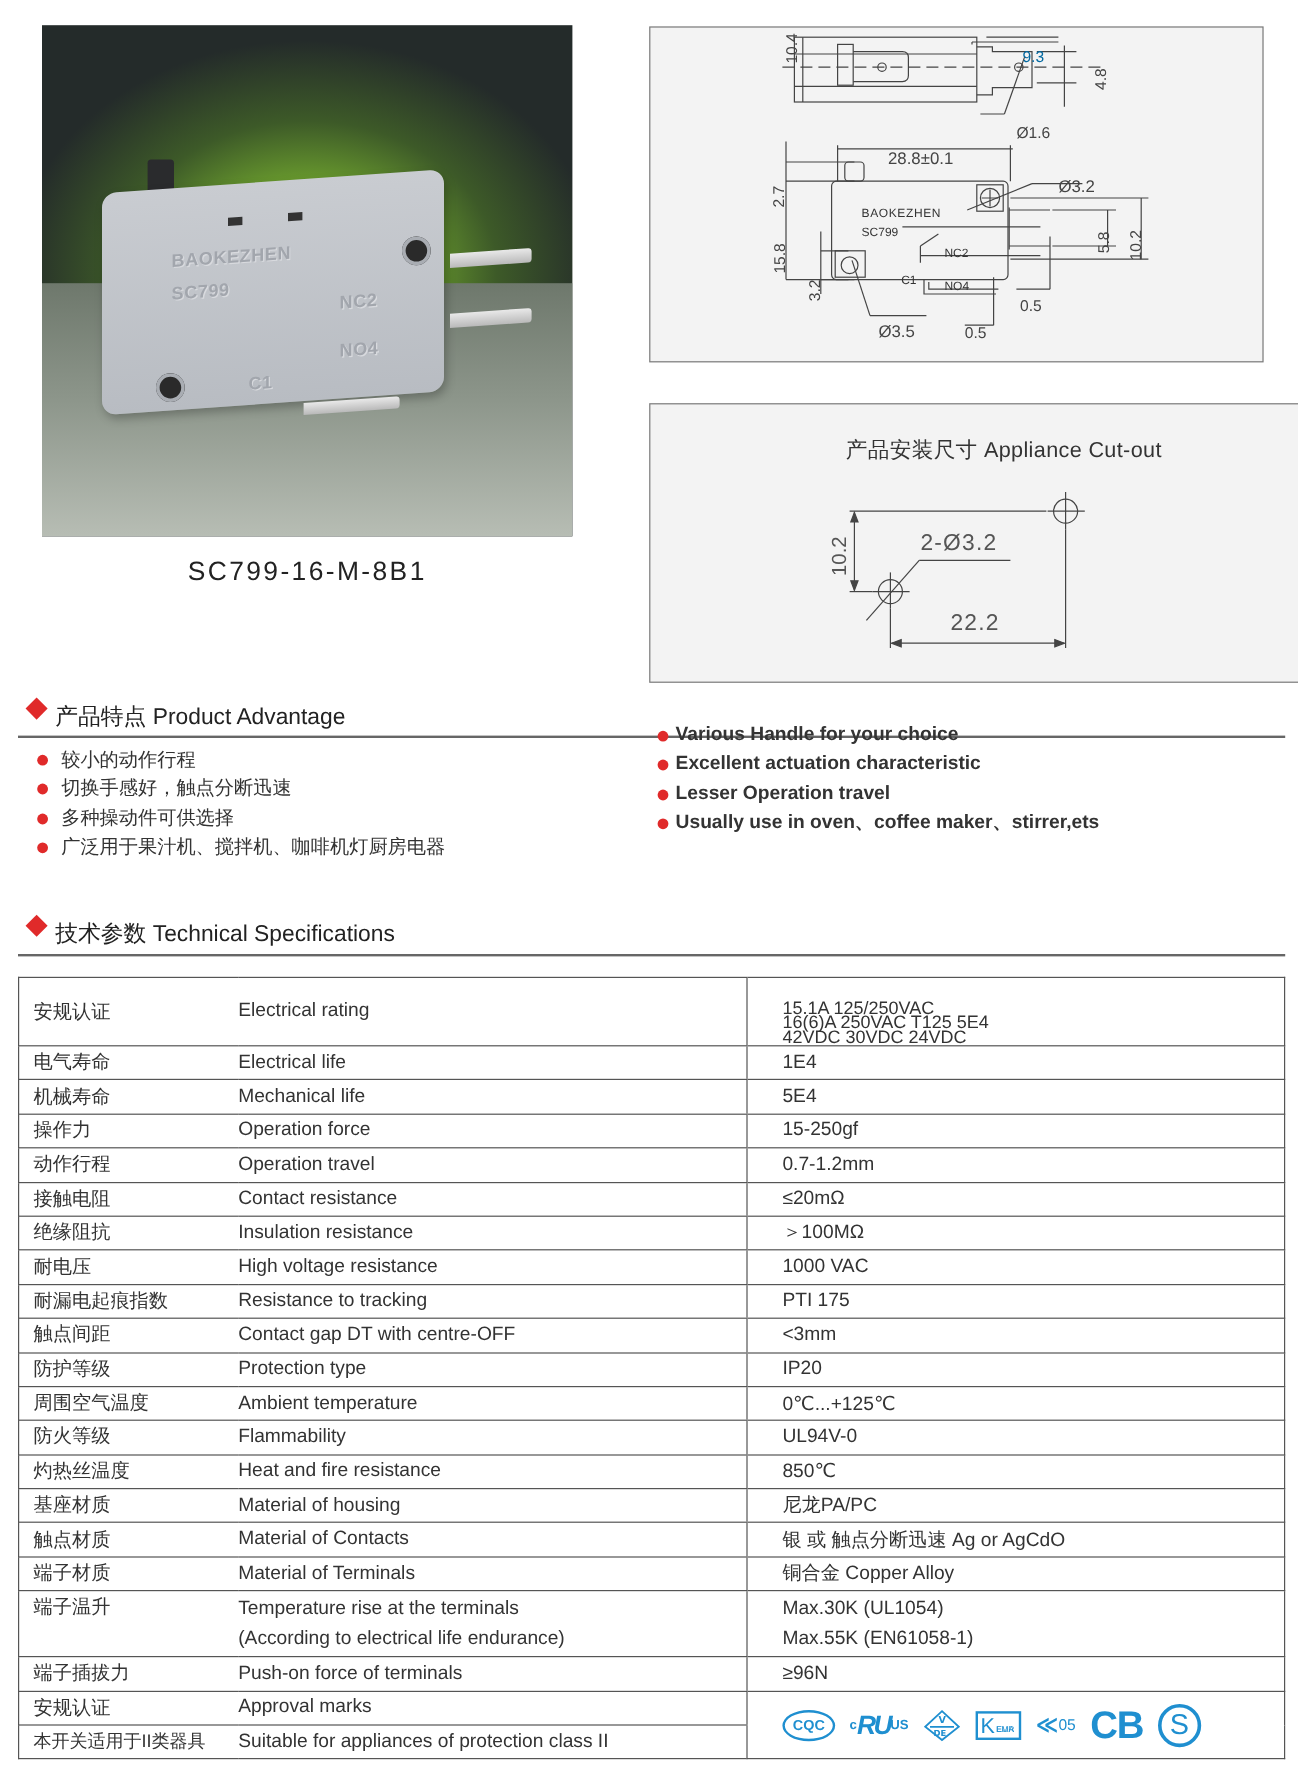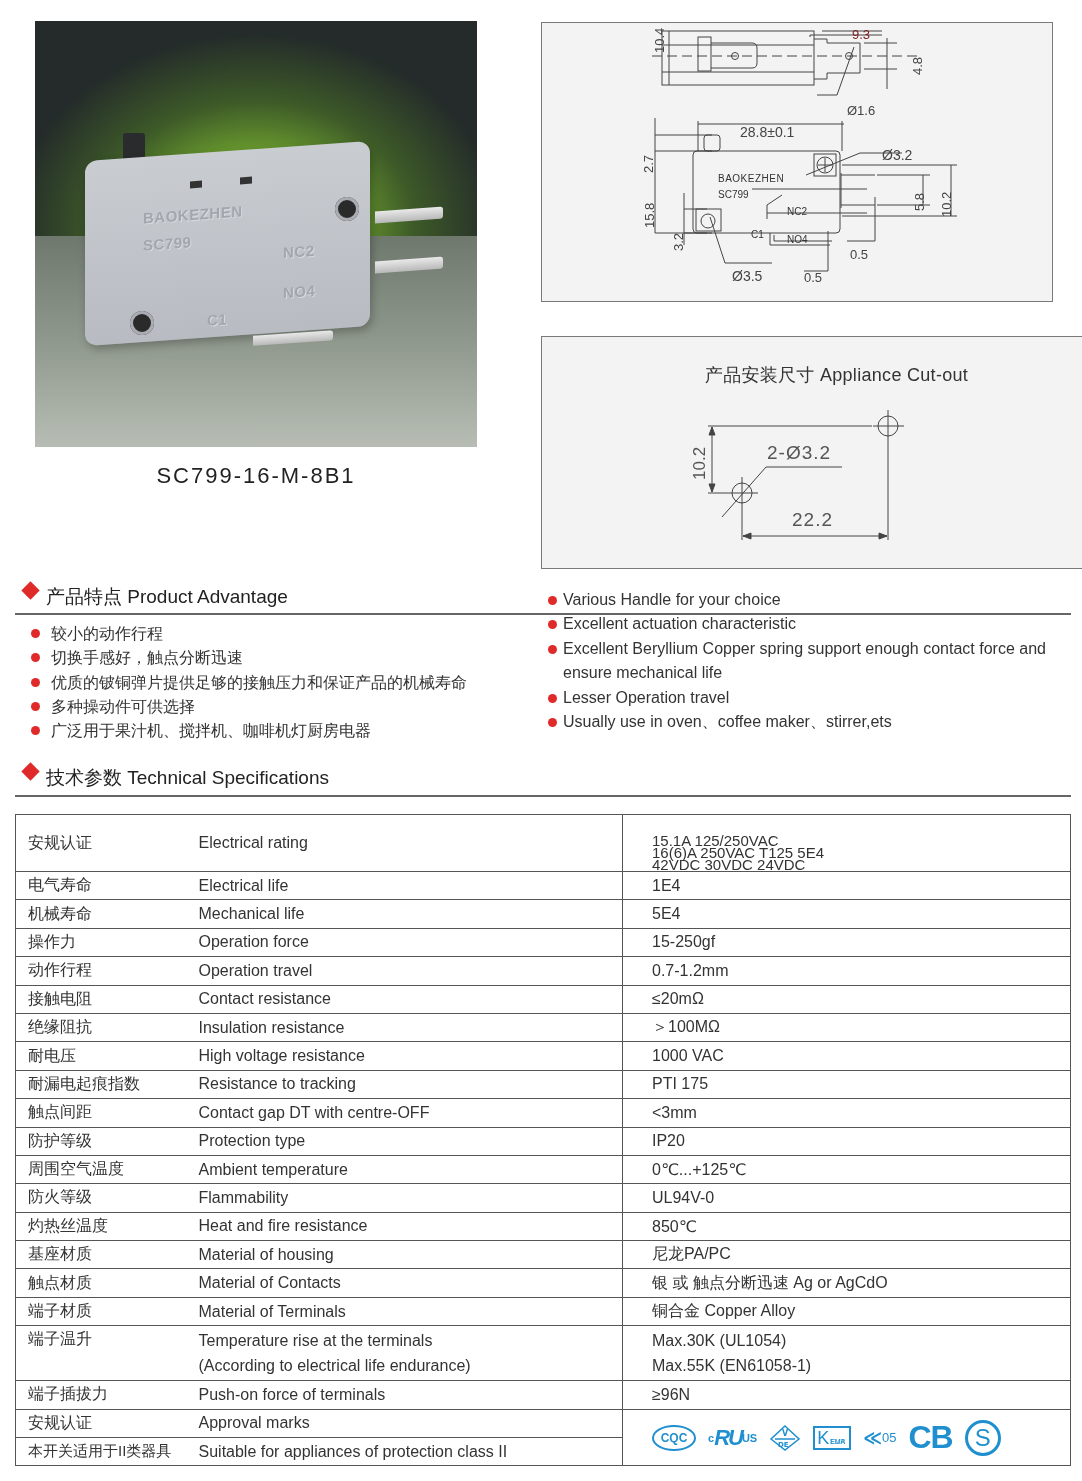--- a/index.html
+++ b/index.html
@@ -33,21 +33,21 @@
   .section-header .diamond { width: 13px; height: 13px; background: #e02a2a; transform: rotate(45deg); margin: 0 9px 0 4px; }
   .rule { position: absolute; left: 15px; width: 1056px; height: 2px; background: #666; }
 
   
   .adv-list { position: absolute; list-style: none; font-size: 16px; color: #333; }
   .adv-list li { position: relative; padding-left: 20px; }
   .adv-list li .dot { position: absolute; left: 2px; width: 9px; height: 9px; border-radius: 50%; background: #e02a2a; }
   .adv-cn { left: 28px; top: 622px; }
   .adv-cn li { height: 24.3px; line-height: 24px; padding-left: 23px; }
   .adv-cn li .dot { top: 7px; left: 3px; }
-  .adv-en { left: 546px; top: 588px; width: 530px; }
+  .adv-en { left: 546px; top: 601px; width: 530px; font-weight: bold; }
   .adv-en li { line-height: 24.4px; padding-left: 17px; }
   .adv-en li .dot { top: 8px; left: 2px; width: 9px; height: 9px; }
 
   
   .spec-table { position: absolute; left: 15px; top: 814px; width: 1056px; border-collapse: collapse; font-size: 16px; color: #333; }
   .spec-table td { border-top: 1px solid #555; border-bottom: 1px solid #555; padding: 0; vertical-align: middle; }
   .spec-table td.cn { width: 183px; padding-left: 12px; border-left: 1px solid #555; }
   .spec-table td.en { width: 424px; }
   .spec-table td.val { border-left: 1px solid #555; border-right: 1px solid #555; padding-left: 29px; }
   .spec-table tr { height: 28.4px; }
@@ -148,21 +148,21 @@
     <line x1="409" y1="142" x2="409" y2="193"></line>
     <line x1="335" y1="152" x2="388" y2="152"></line>
       <line x1="335" y1="182" x2="388" y2="182"></line>
     <line x1="381" y1="152" x2="381" y2="182"></line>
     <line x1="333" y1="174" x2="333" y2="218"></line>
       <line x1="305" y1="218" x2="333" y2="218"></line>
     <line x1="286" y1="208" x2="286" y2="248"></line>
       <line x1="262" y1="248" x2="286" y2="248"></line>
   </svg>
 
-  <div style="position:absolute;left:310px;top:4px;font-size:13px;color:#7f1d1d;">9.3</div>
+  <div style="position:absolute;left:310px;top:17px;font-size:13px;color:#0369a1;">9.3</div>
   <div style="position:absolute;left:110px;top:30px;font-size:13px;color:#444;transform:rotate(-90deg);transform-origin:left top;">10.4</div>
   <div style="position:absolute;left:368px;top:52px;font-size:13px;color:#444;transform:rotate(-90deg);transform-origin:left top;">4.8</div>
   <div style="position:absolute;left:305px;top:80px;font-size:13px;color:#444;">Ø1.6</div>
   <div style="position:absolute;left:198px;top:101px;font-size:14px;color:#444;">28.8±0.1</div>
   <div style="position:absolute;left:99px;top:150px;font-size:13px;color:#444;transform:rotate(-90deg);transform-origin:left top;">2.7</div>
   <div style="position:absolute;left:100px;top:205px;font-size:13px;color:#444;transform:rotate(-90deg);transform-origin:left top;">15.8</div>
   <div style="position:absolute;left:129px;top:228px;font-size:13px;color:#444;transform:rotate(-90deg);transform-origin:left top;">3.2</div>
   <div style="position:absolute;left:340px;top:124px;font-size:14px;color:#444;">Ø3.2</div>
   <div style="position:absolute;left:190px;top:245px;font-size:14px;color:#444;">Ø3.5</div>
   <div style="position:absolute;left:370px;top:188px;font-size:13px;color:#444;transform:rotate(-90deg);transform-origin:left top;">5.8</div>
@@ -205,29 +205,27 @@
 
 <div class="section-header" style="top:584px;">
   <span class="diamond"></span>
   <span>产品特点 Product Advantage</span>
 </div>
 <div class="rule" style="top:613px;"></div>
 
 <ul class="adv-list adv-cn">
   <li><span class="dot"></span><span>较小的动作行程</span></li>
   <li><span class="dot"></span><span>切换手感好，触点分断迅速</span></li>
-  <li><span class="dot"></span><span>优质的铍铜弹片提供足够的接触压力和保证产品的机械寿命</span></li>
   <li><span class="dot"></span><span>多种操动件可供选择</span></li>
   <li><span class="dot"></span><span>广泛用于果汁机、搅拌机、咖啡机灯厨房电器</span></li>
 </ul>
 
 <ul class="adv-list adv-en">
   <li><span class="dot"></span><span>Various Handle for your choice</span></li>
   <li><span class="dot"></span><span>Excellent actuation characteristic</span></li>
-  <li><span class="dot"></span><span>Excellent Beryllium Copper spring support enough contact force and ensure mechanical life</span></li>
   <li><span class="dot"></span><span>Lesser Operation travel</span></li>
   <li><span class="dot"></span><span>Usually use in oven、coffee maker、stirrer,ets</span></li>
 </ul>
 
 <div class="section-header" style="top:765px;">
   <span class="diamond"></span>
   <span>技术参数 Technical Specifications</span>
 </div>
 <div class="rule" style="top:795px;"></div>
 

